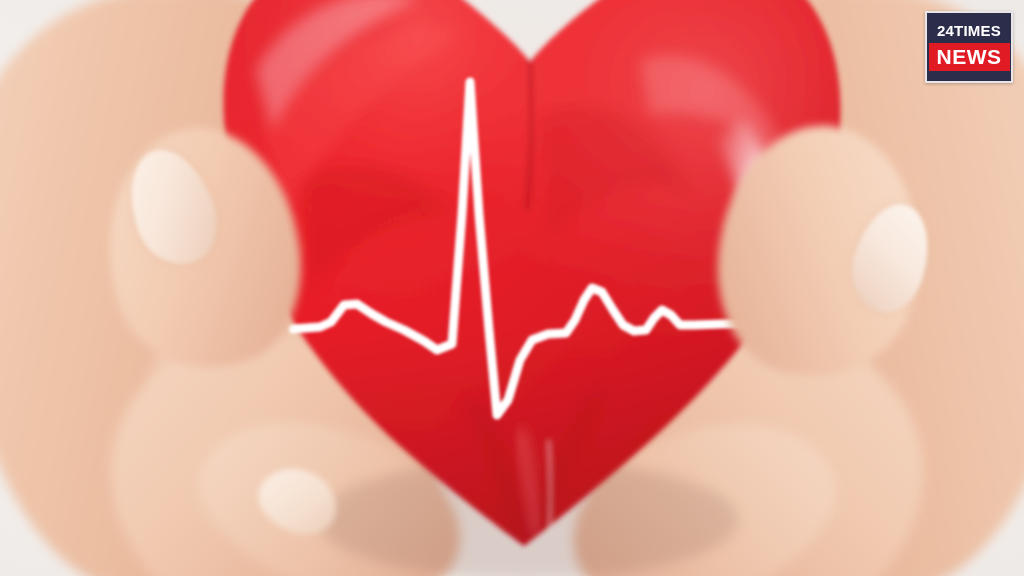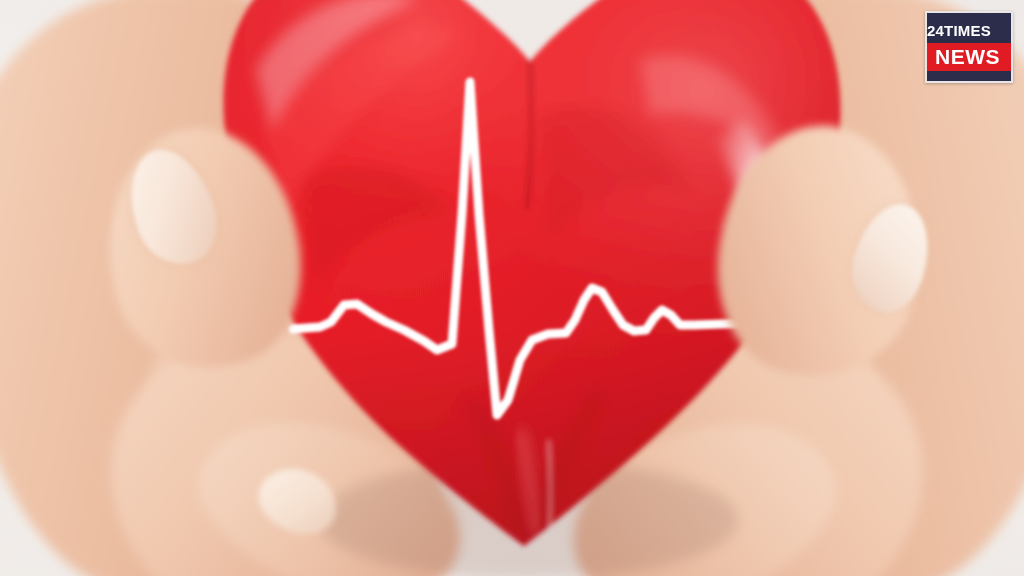--- a/index.html
+++ b/index.html
@@ -120,21 +120,21 @@
   
   .heart-wrap{position:absolute;left:0;top:0;width:1024px;height:576px;}
   .heart-svg{position:absolute;left:0;top:0;}
 
   
   .logo{
     position:absolute;left:925px;top:11px;width:88px;height:72px;
     box-sizing:border-box;
     border:2px solid #a3a3a3;
     background:#2b2d4a;
-    display:flex;flex-direction:column;justify-content:center;
+    display:flex;flex-direction:column;align-items:center;justify-content:center;
     box-shadow:0 1px 3px rgba(0,0,0,.25);
     overflow:hidden;
   }
   .logo-top{
     color:#ffffff;font-weight:bold;font-size:15px;letter-spacing:.2px;
     line-height:1;margin-bottom:5px;font-family:"Liberation Sans",sans-serif;
   }
   .logo-bot{
     background:#e01b24;color:#ffffff;font-weight:bold;
     font-size:21px;line-height:1;letter-spacing:.5px;

